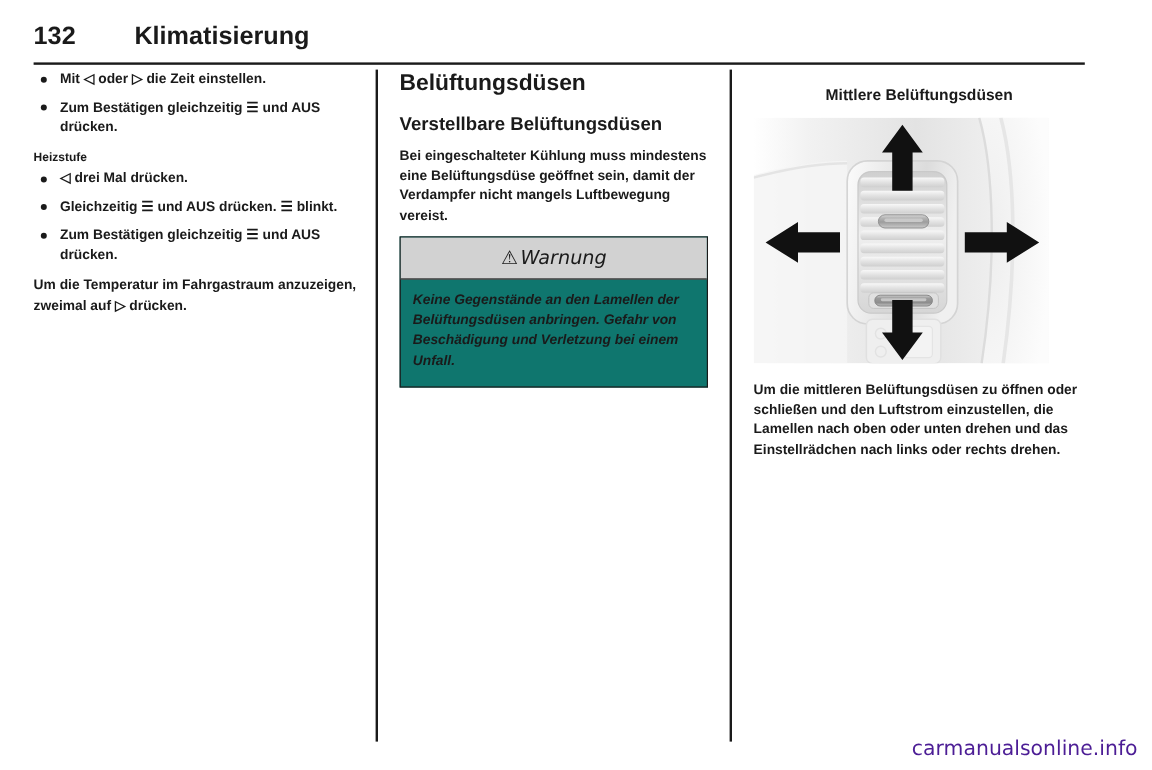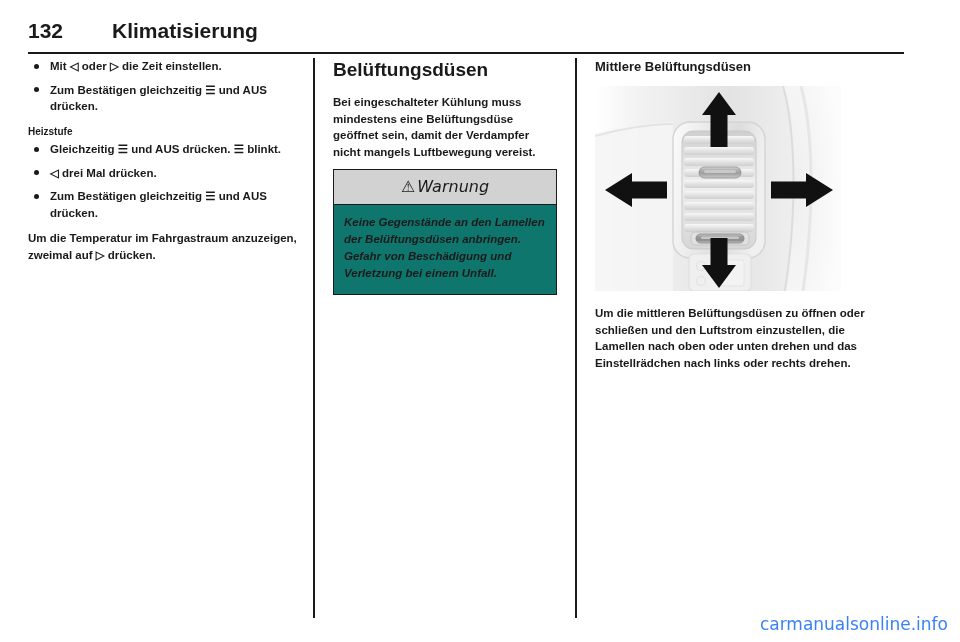--- a/index.html
+++ b/index.html
@@ -52,21 +52,21 @@
     top: 58px;
     width: 876px;
     height: 560px;
     display: flex;
   }
   .col {
     position: relative;
     box-sizing: border-box;
   }
   .col-1 { width: 285px; }
-  .col-2 { width: 262px; padding-left: 18px; padding-right: 18px;
+  .col-2 { width: 295px; padding-left: 18px; padding-right: 18px;
            border-left: 2px solid #1a1a1a; }
   .col-3 { width: 296px; padding-left: 18px;
            border-left: 2px solid #1a1a1a; }
 
   
   p.body, p.lead {
     font-size: 11.5px;
     font-weight: bold;
     line-height: 16.5px;
     margin: 0 0 9px 0;
@@ -110,21 +110,22 @@
   h2.section2 {
     font-size: 15.5px;
     font-weight: bold;
     line-height: 20px;
     margin: 0 0 8px 0;
   }
   h2.section3 {
     font-size: 13px;
     font-weight: bold;
     line-height: 18px;
-    margin: 0 0 10px 0;
+    margin: 12px 0 10px 0;
+    text-align: center;
   }
 
   
   .warning {
     border: 1.5px solid #1a1a1a;
     margin-top: 6px;
     background: #0f766e;
     font-style: italic;
   }
   .warning-head {
@@ -160,21 +161,21 @@
   }
   .figure svg { display: block; }
 
   
   .watermark {
     position: absolute;
     right: 12px;
     bottom: 8px;
     font-family: "DejaVu Sans", sans-serif;
     font-size: 17px;
-    color: #3b82f6;
+    color: #4c1d95;
     letter-spacing: 0px;
   }
 </style>
 </head>
 <body>
 
 <div class="page">
 
   <div class="page-header">
     <div class="page-number">132</div>
@@ -186,32 +187,33 @@
     <div class="col col-1">
 
       <ul class="bullets">
         <li>Mit ◁ oder ▷ die Zeit einstellen.</li>
         <li>Zum Bestätigen gleichzeitig ☰ und AUS drücken.</li>
       </ul>
 
       <h2 class="sub">Heizstufe</h2>
 
       <ul class="bullets">
+        <li>◁ drei Mal drücken.</li>
         <li>Gleichzeitig ☰ und AUS drücken. ☰ blinkt.</li>
-        <li>◁ drei Mal drücken.</li>
         <li>Zum Bestätigen gleichzeitig ☰ und AUS drücken.</li>
       </ul>
 
       <p class="body">Um die Temperatur im Fahrgastraum anzuzeigen, zweimal auf ▷ drücken.</p>
     </div>
 
     <div class="col col-2">
 
       <h1 class="section">Belüftungsdüsen</h1>
 
+      <h2 class="section2">Verstellbare Belüftungsdüsen</h2>
 
       <p class="body">Bei eingeschalteter Kühlung muss mindestens eine Belüftungsdüse geöffnet sein, damit der Verdampfer nicht mangels Luftbewegung vereist.</p>
 
       <div class="warning">
         <div class="warning-head">
           <span class="wicon">⚠</span><span>Warnung</span>
         </div>
         <div class="warning-body">Keine Gegenstände an den Lamellen der Belüftungsdüsen anbringen. Gefahr von Beschädigung und Verletzung bei einem Unfall.</div>
       </div>
     </div>

